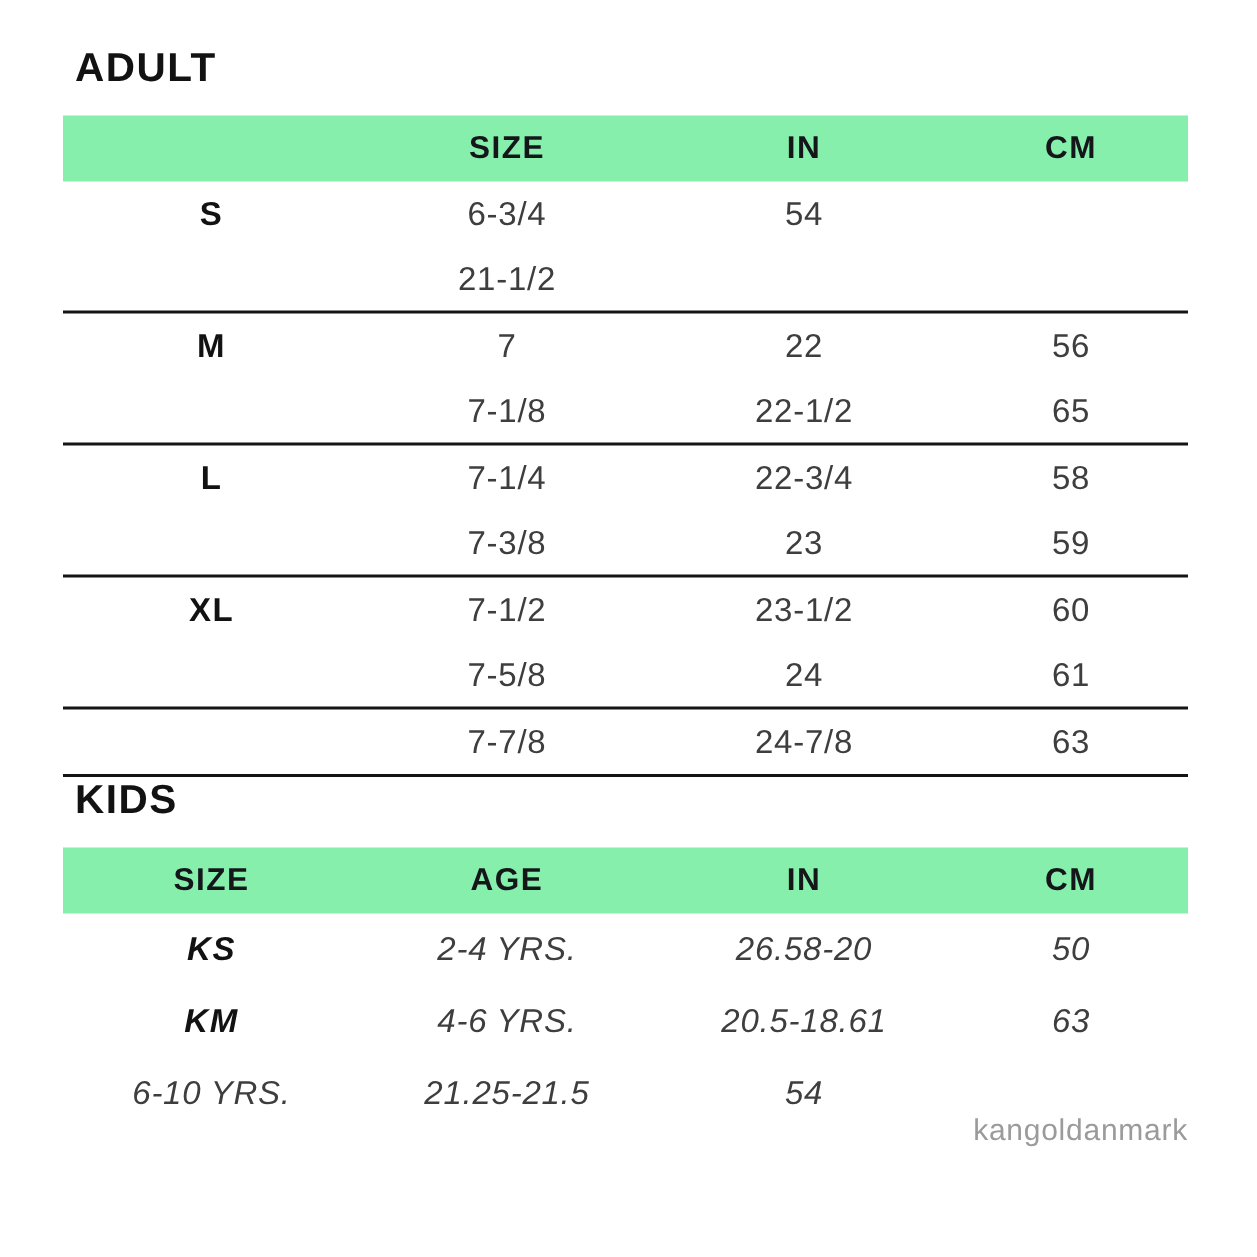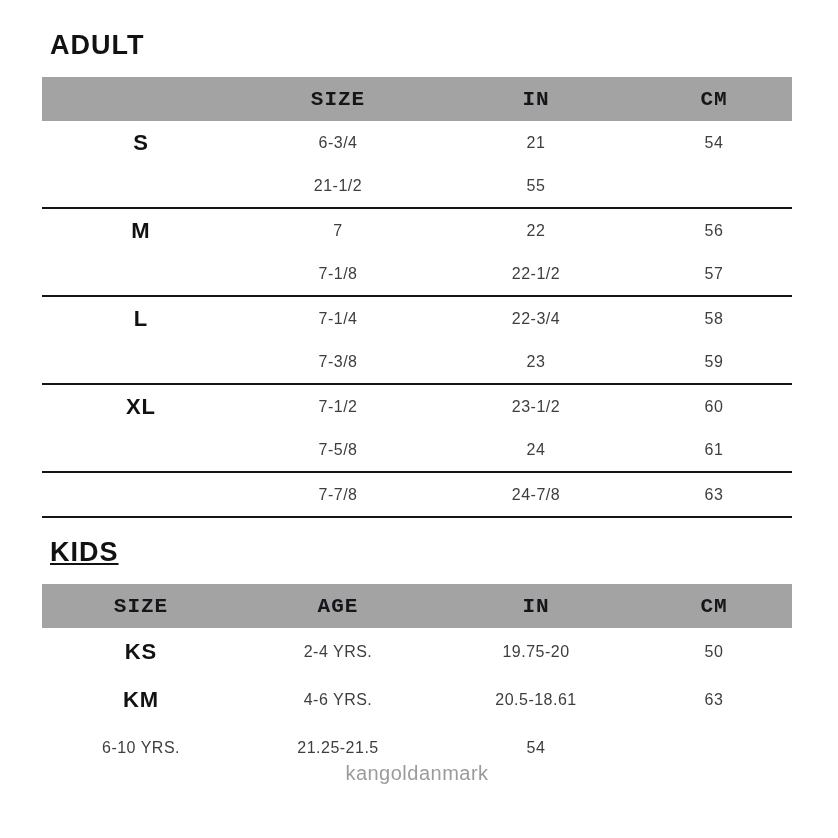--- a/index.html
+++ b/index.html
@@ -8,40 +8,40 @@
     font-family:"Liberation Sans", sans-serif;color:#161616;
   }
   .page{box-sizing:border-box;width:838px;height:838px;padding:30px 46px 0 42px;}
   .section-title{
     margin:0 0 16px 8px;font-size:27px;font-weight:800;letter-spacing:1px;
     color:#121212;line-height:31px;
   }
   .tbl{width:750px;}
   .thead{
     display:grid;grid-template-columns:198px 196px 200px 156px;
-    background:#a3a3a3;height:44px;align-items:center;font-family:Liberation Mono, monospace;
+    background:#86efac;height:44px;align-items:center;
   }
   .th{
     text-align:center;font-weight:700;font-size:21px;letter-spacing:1px;
     color:#14161a;
   }
   .tr{
     display:grid;grid-template-columns:198px 196px 200px 156px;
     height:43px;align-items:center;
   }
-  .kids .tr{height:48px;}
+  .kids .tr{height:48px;font-style:italic;}
   .td{
-    text-align:center;font-size:16px;color:#3e3e3e;font-weight:400;
+    text-align:center;font-size:22px;color:#3e3e3e;font-weight:400;
     letter-spacing:0.5px;
   }
   .td.lbl{font-weight:700;font-size:22px;color:#121212;letter-spacing:1px;}
   .group{border-bottom:2px solid #141414;}
-  .kids-title{margin-top:19px;text-decoration:underline;}
+  .kids-title{}
   .watermark{
-    width:750px;text-align:center;margin-top:-10px;
+    width:750px;text-align:right;margin-top:-10px;
     font-size:20px;color:#9b9b9b;letter-spacing:0.5px;
   }
 </style>
 </head>
 <body>
 
 <div class="page">
 
   <h2 class="section-title">ADULT</h2>
 
@@ -50,42 +50,40 @@
       <div class="th"></div>
       <div class="th">SIZE</div>
       <div class="th">IN</div>
       <div class="th">CM</div>
     </div>
 
     <div class="group">
       <div class="tr">
         <div class="td lbl">S</div>
         <div class="td">6-3/4</div>
-        <div class="td">21</div>
         <div class="td">54</div>
       </div>
       <div class="tr">
         <div class="td lbl"></div>
         <div class="td">21-1/2</div>
-        <div class="td">55</div>
       </div>
     </div>
 
     <div class="group">
       <div class="tr">
         <div class="td lbl">M</div>
         <div class="td">7</div>
         <div class="td">22</div>
         <div class="td">56</div>
       </div>
       <div class="tr">
         <div class="td lbl"></div>
         <div class="td">7-1/8</div>
         <div class="td">22-1/2</div>
-        <div class="td">57</div>
+        <div class="td">65</div>
       </div>
     </div>
 
     <div class="group">
       <div class="tr">
         <div class="td lbl">L</div>
         <div class="td">7-1/4</div>
         <div class="td">22-3/4</div>
         <div class="td">58</div>
       </div>
@@ -128,21 +126,21 @@
     <div class="thead">
       <div class="th">SIZE</div>
       <div class="th">AGE</div>
       <div class="th">IN</div>
       <div class="th">CM</div>
     </div>
 
     <div class="tr">
       <div class="td lbl">KS</div>
       <div class="td">2-4 YRS.</div>
-      <div class="td">19.75-20</div>
+      <div class="td">26.58-20</div>
       <div class="td">50</div>
     </div>
     <div class="tr">
       <div class="td lbl">KM</div>
       <div class="td">4-6 YRS.</div>
       <div class="td">20.5-18.61</div>
       <div class="td">63</div>
     </div>
     <div class="tr">
       <div class="td">6-10 YRS.</div>

